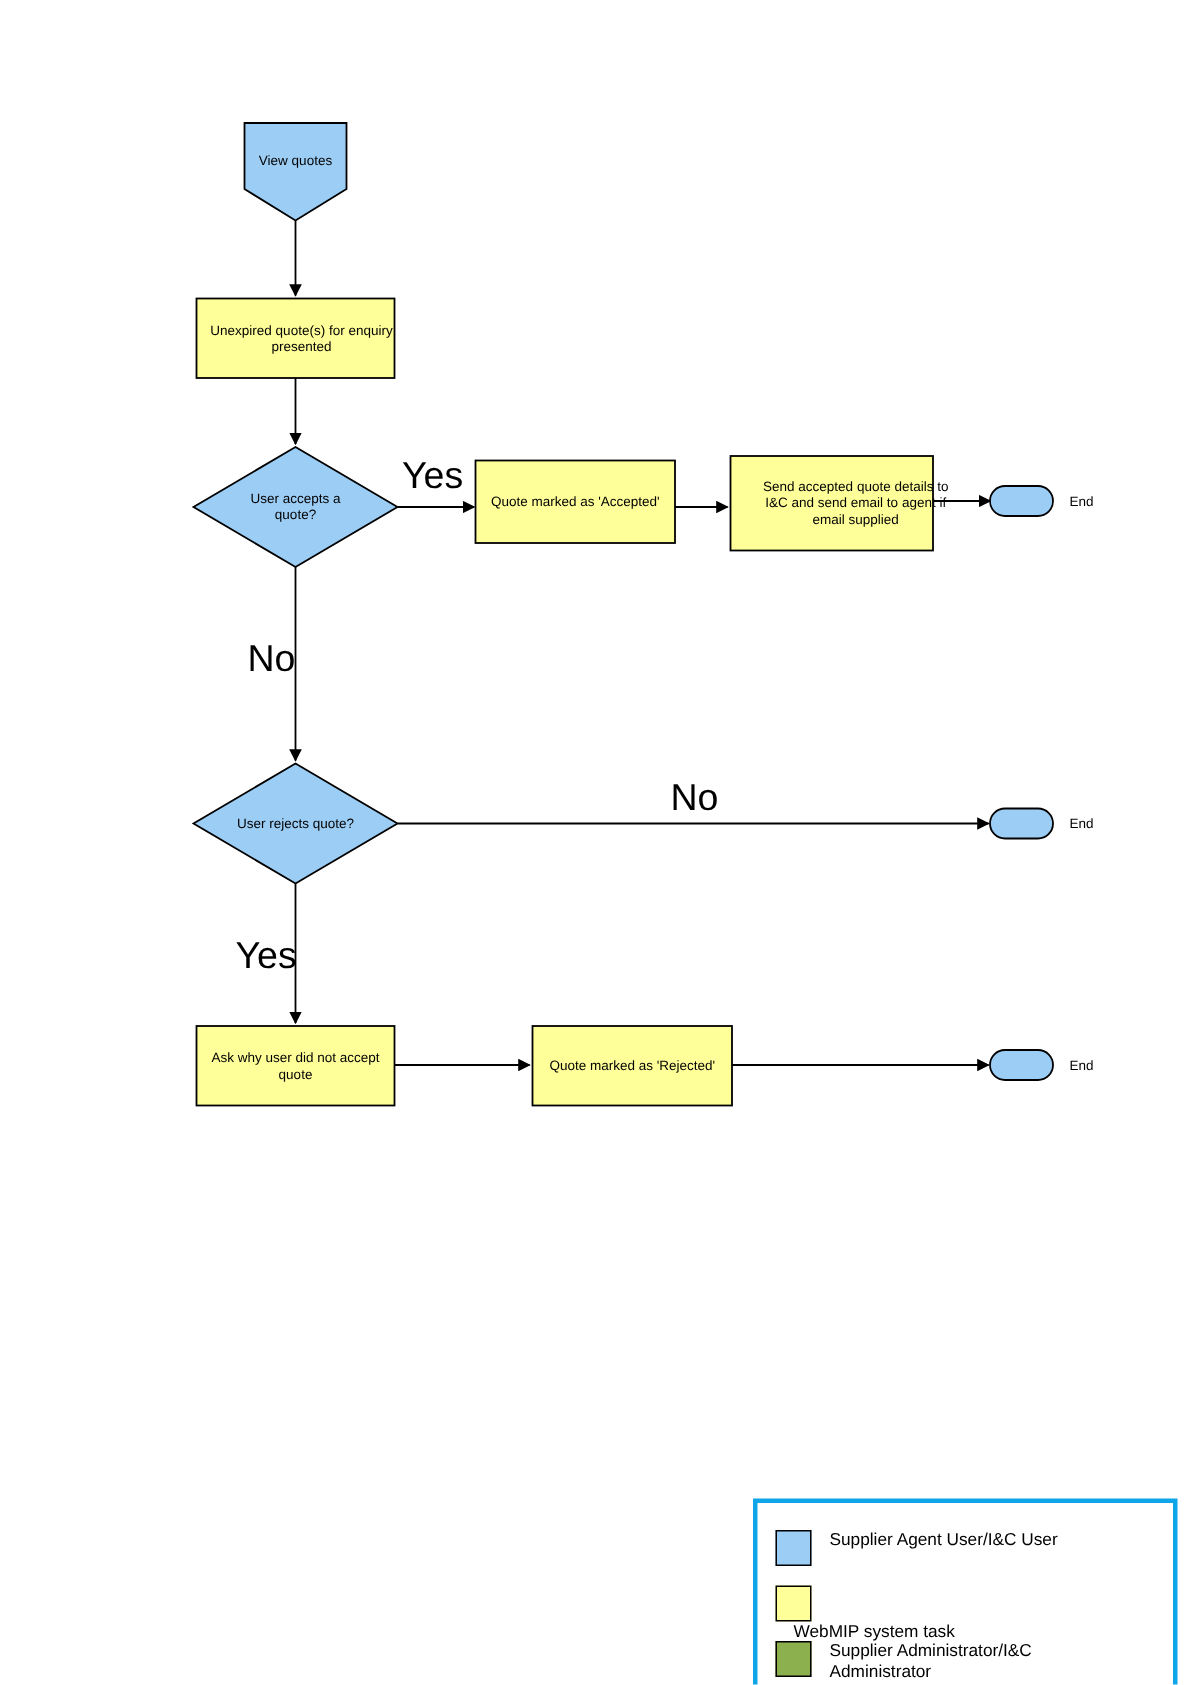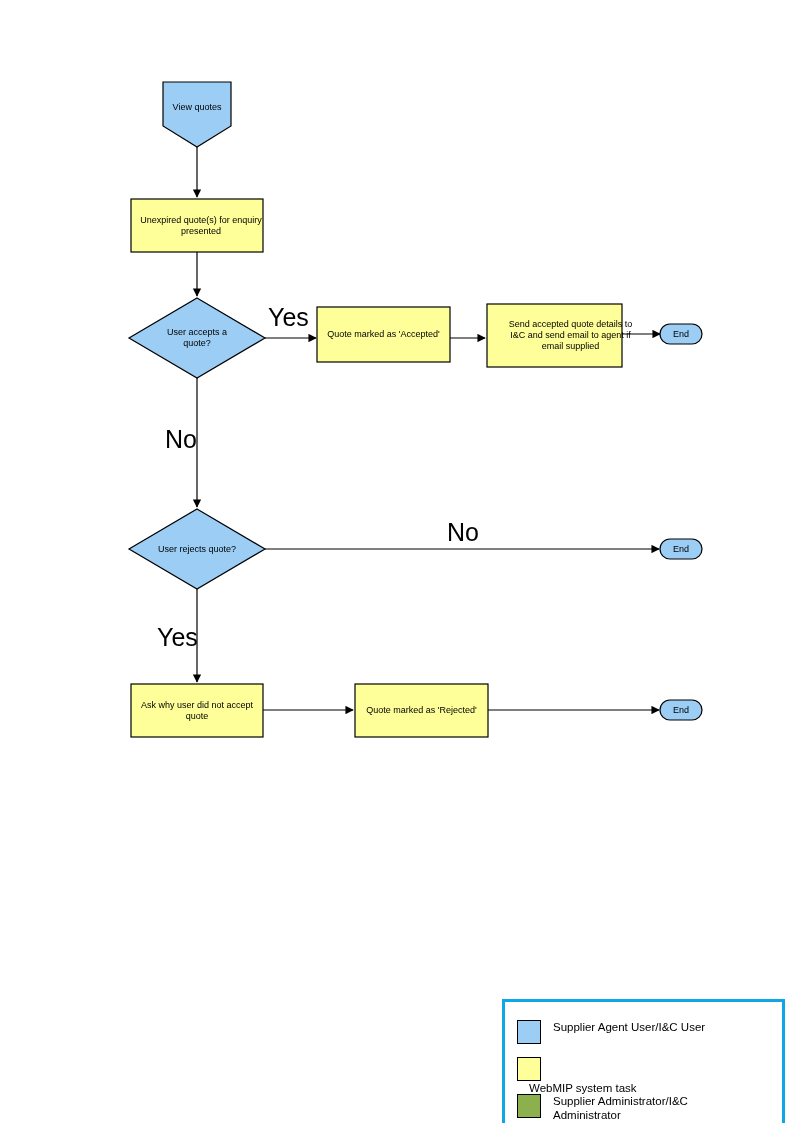--- a/index.html
+++ b/index.html
@@ -36,20 +36,21 @@
   .edge-label {
     position: absolute;
     font-family: "Liberation Sans", sans-serif;
     font-size: 25px;
     color: #000000;
     line-height: 22px;
     white-space: nowrap;
   }
   .end-label {
     font-size: 9px;
+    padding-left: 40px;
   }
   .legend-box {
     position: absolute;
     left: 502px;
     top: 999px;
     width: 283px;
     height: 131px;
     background: #ffffff;
     border: 3px solid #0ea5e9;
     box-sizing: border-box;

